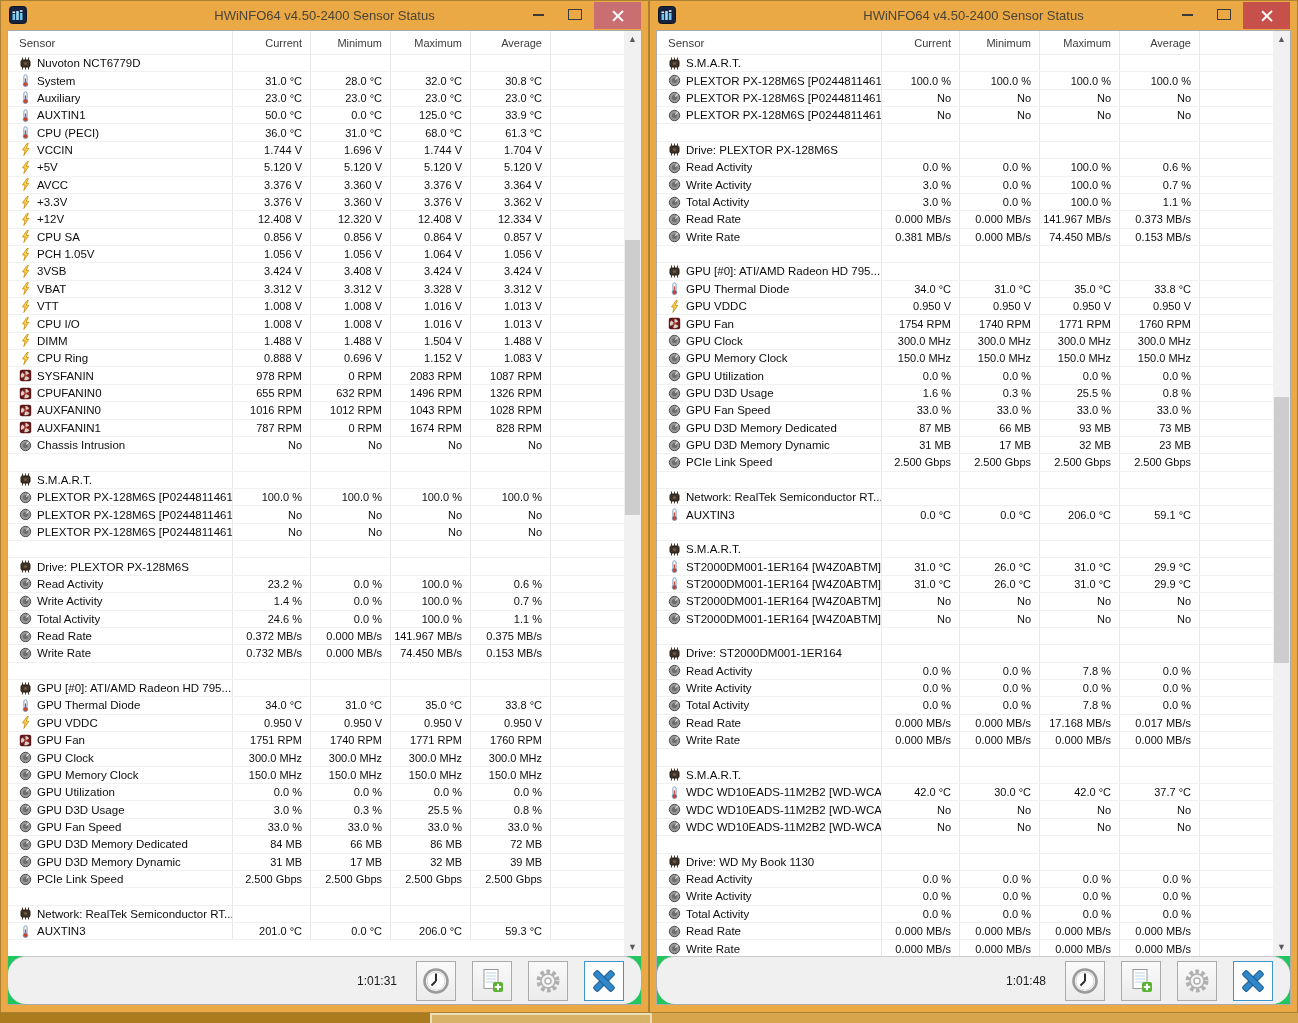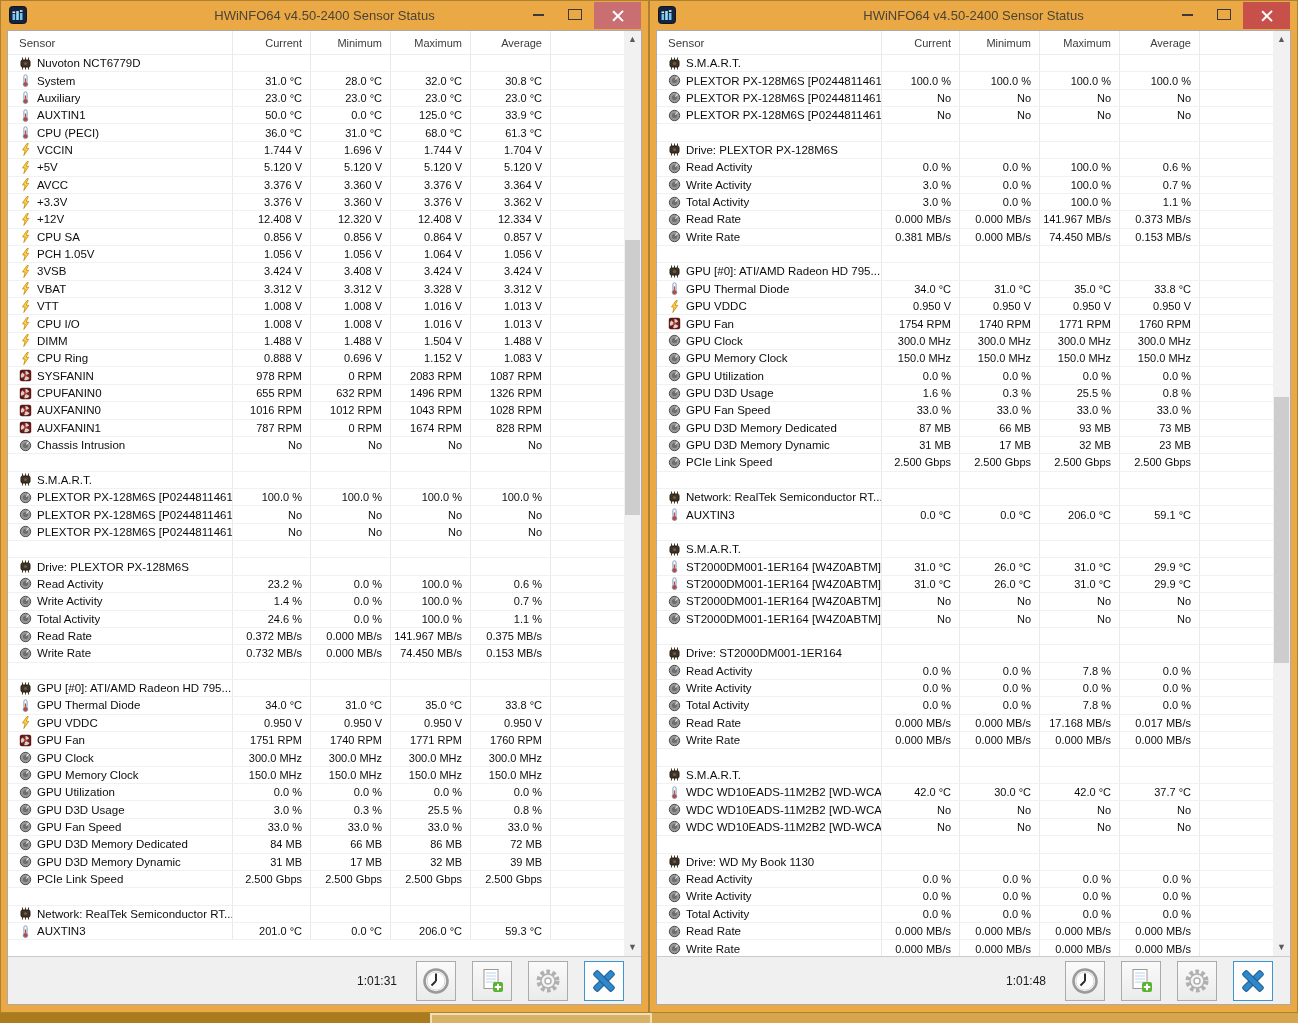--- a/index.html
+++ b/index.html
@@ -41,21 +41,21 @@
   
   .scrollbar{position:absolute;top:0;right:0;bottom:0;width:17px;background:#f1f1f1;}
   .sb-arrow{position:absolute;left:0;width:17px;height:17px;color:#5a5a5a;font-size:9px;
     line-height:17px;text-align:center;}
   .sb-arrow.up{top:0;} .sb-arrow.down{bottom:0;}
   .sb-thumb{position:absolute;left:1px;width:15px;background:#cdcdcd;}
   .win-left .sb-thumb{top:209px;height:275px;}
   .win-right .sb-thumb{top:366px;height:266px;}
   
   .footer{height:47px;background:#f0f0f0;border-top:1px solid #cbcbcb;display:flex;
-    align-items:center;justify-content:flex-end;gap:16px;padding-right:17px;}
+    align-items:center;justify-content:flex-end;gap:16px;padding-right:17px;border-radius:18px;}
   .time{font-size:12px;color:#1a1a1a;margin-right:3px;}
   .fbtn{width:38px;height:38px;border:1px solid #ababab;background:linear-gradient(#fafafa,#ebebeb);
     display:flex;align-items:center;justify-content:center;padding:0;}
   .fbtn.xbtn{border:1px solid #3d96d2;background:#fdfdfd;}
   
   .backstrip{position:absolute;left:0;top:1013px;width:1298px;height:10px;display:flex;}
   .bs-left{width:430px;background:#aa7c1e;}
   .bs-box{width:218px;background:#d8b266;border:2px solid #ede0b8;border-bottom:none;}
   .bs-right{flex:1;background:#d7a64c;}
 </style>

